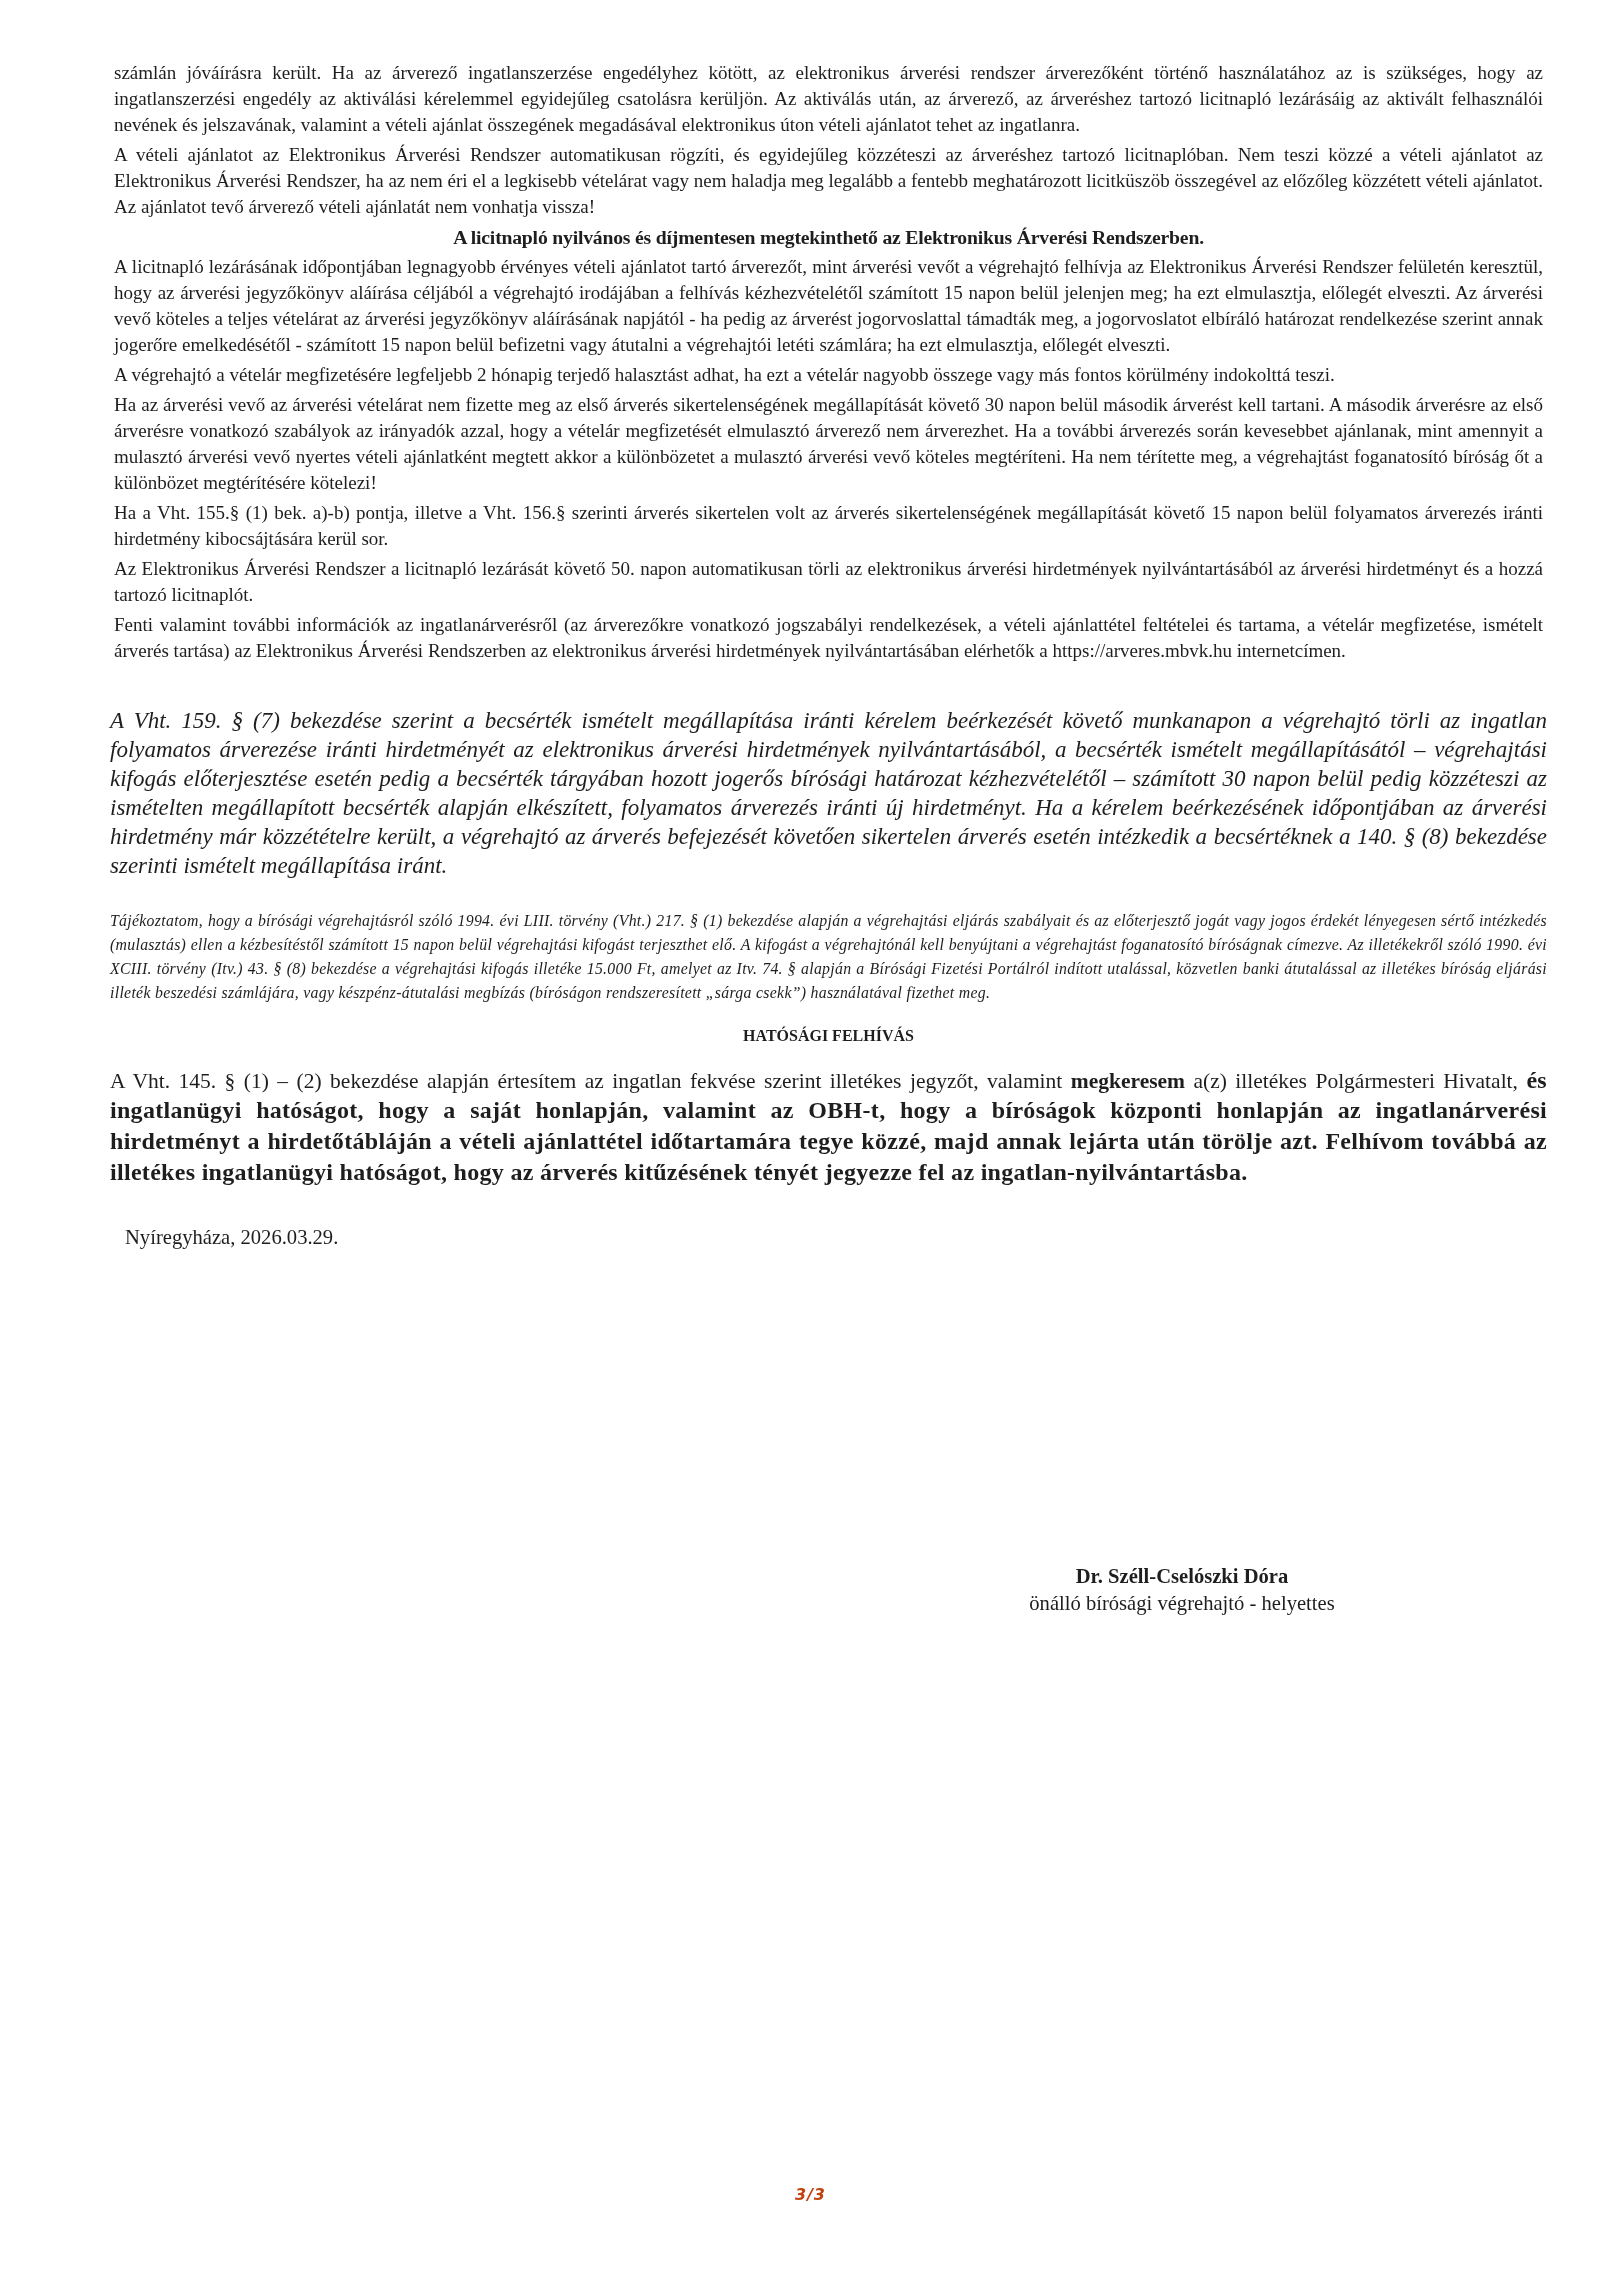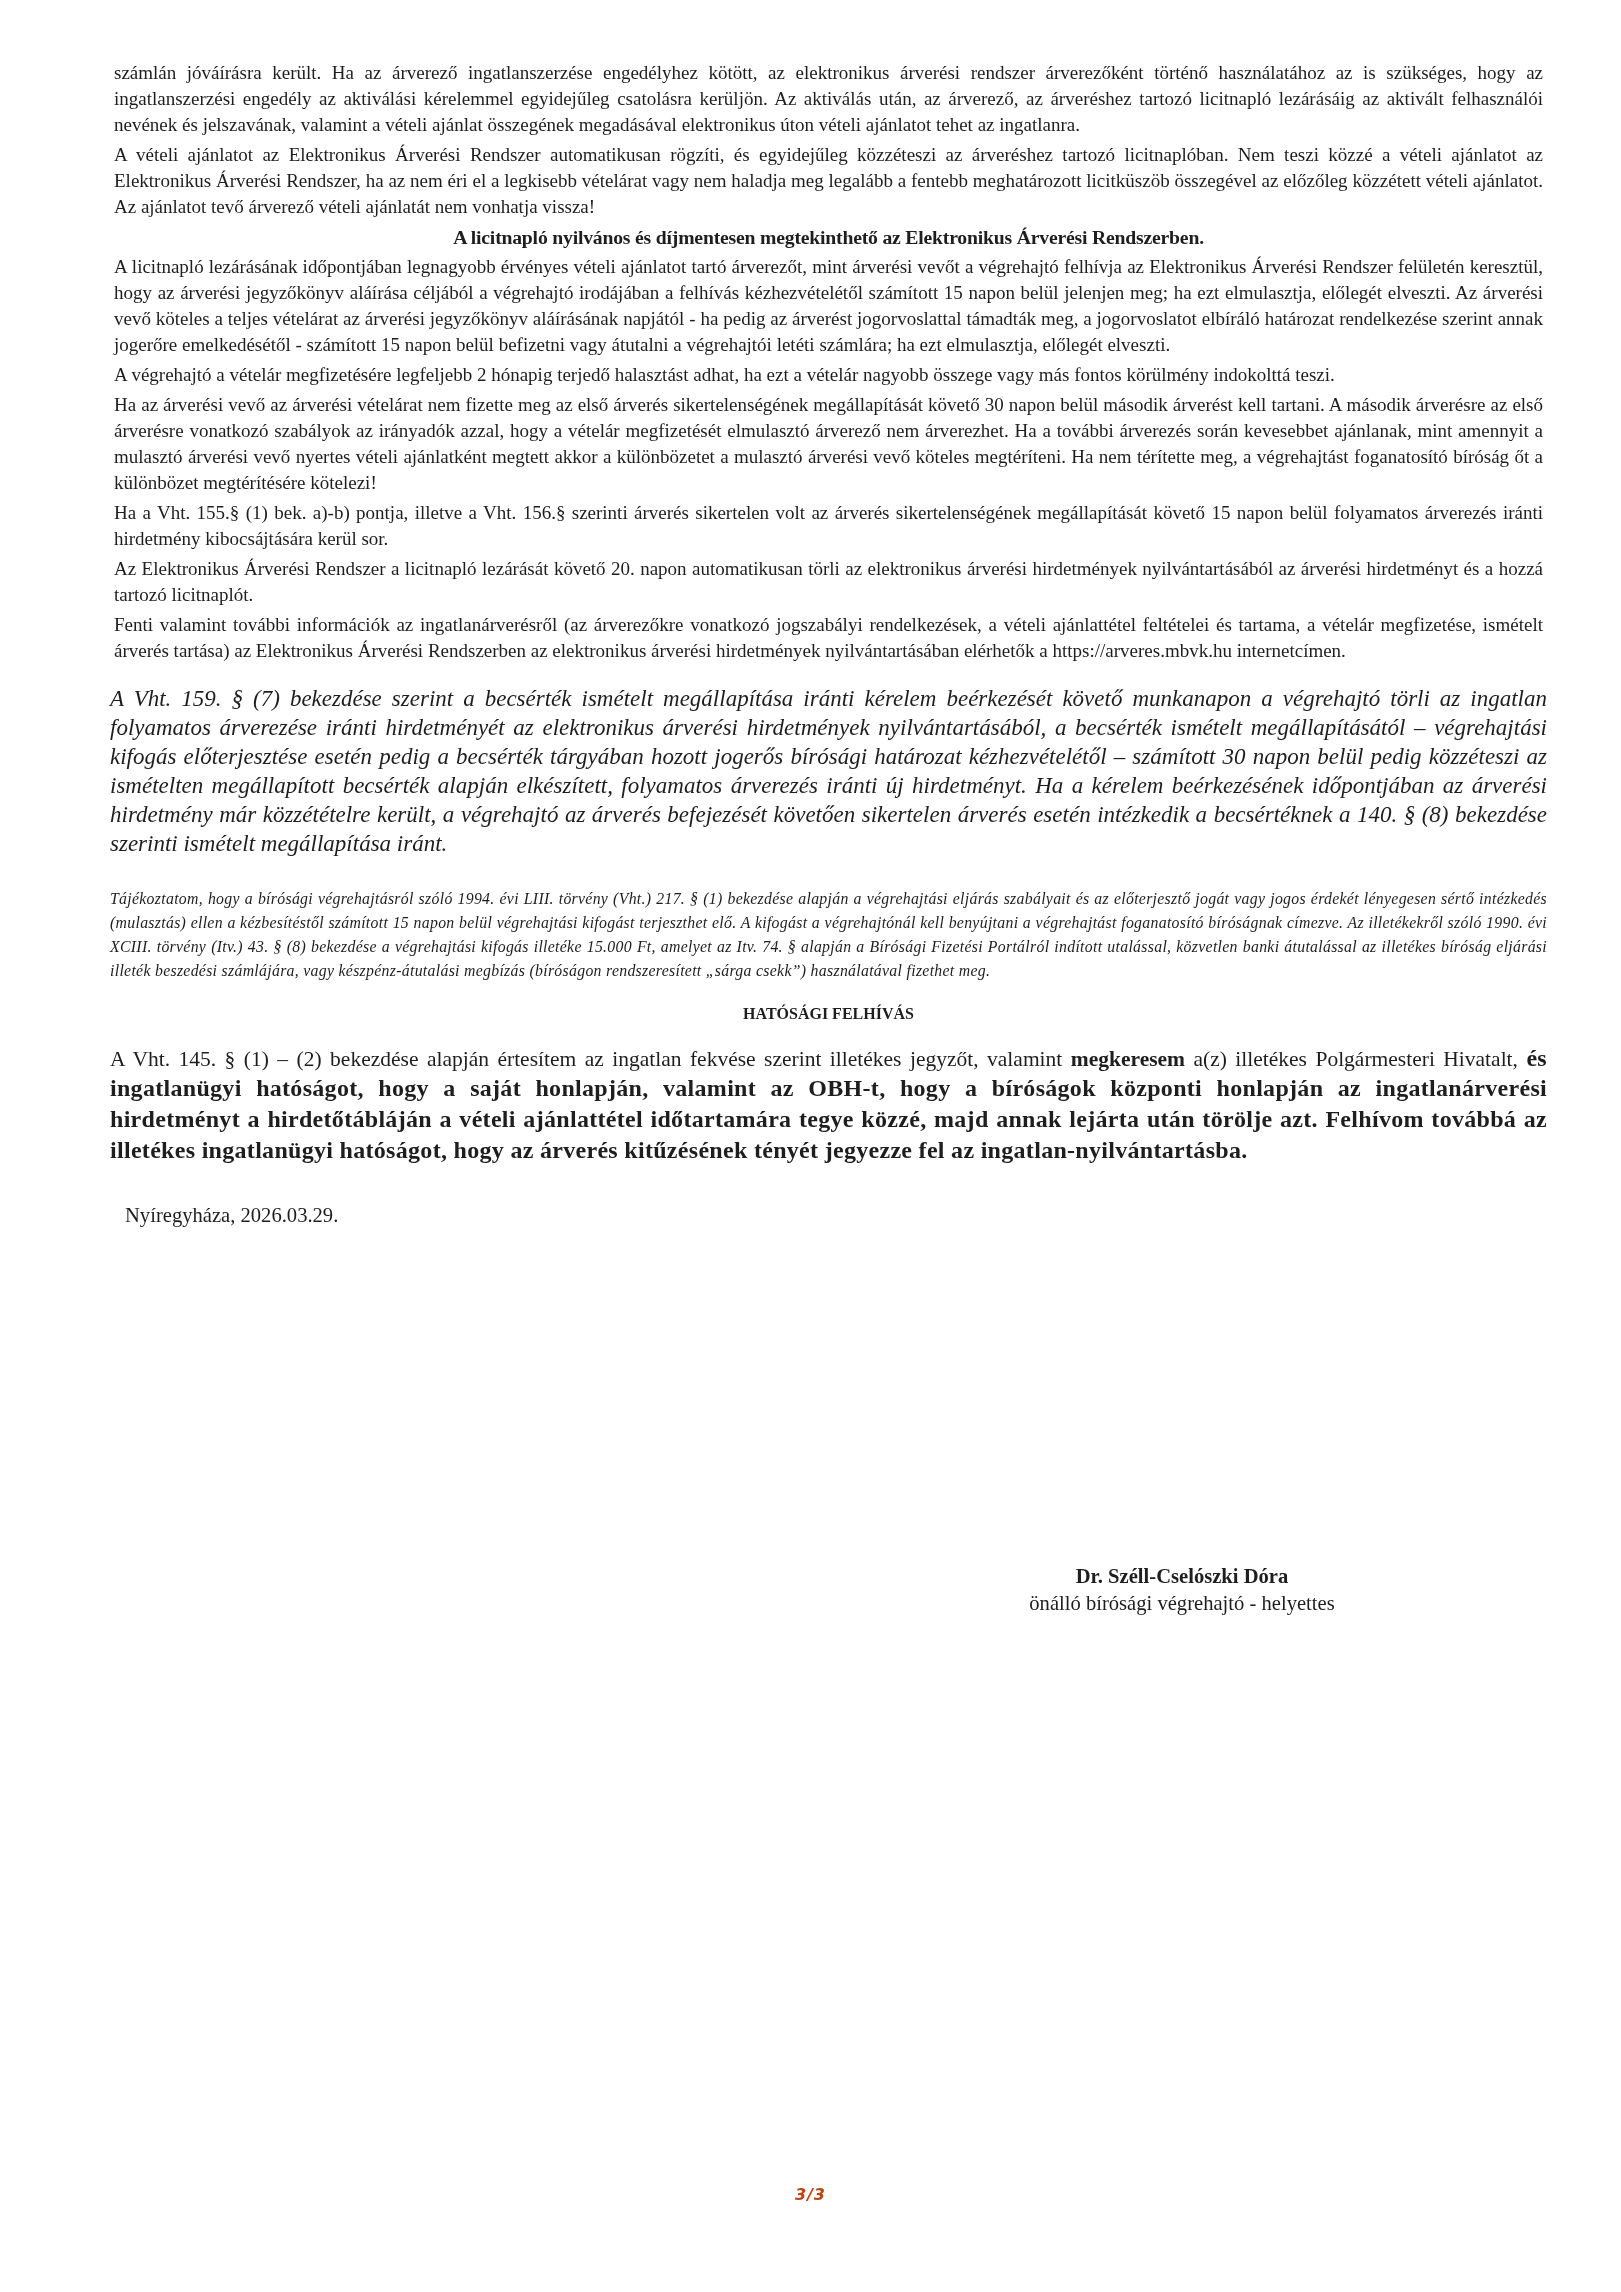--- a/index.html
+++ b/index.html
@@ -1,20 +1,20 @@
 <!DOCTYPE html>
 <html style="font-size:14.3px"><head>
 <meta charset="utf-8">
 <style>
   html, body { margin: 0; padding: 0; background: #ffffff; }
   body { width: 1621px; height: 2293px; position: relative; overflow: hidden; color: #1e1e1e; }
   .page { position: absolute; left: 110px; top: 56px; width: 1437px; font-family: "Liberation Serif", serif; }
   .p { font-size: 19px; line-height: 26px; text-align: justify; margin: 4px; }
   .center-bold { font-size: 19.7px; line-height: 26px; font-weight: bold; text-align: center; margin: 0; letter-spacing: -0.2px; }
-  .italic-block { margin-top: 20px; font-size: 23px; line-height: 29px; font-style: italic; text-align: justify; }
+  .italic-block { margin-top: 42px; font-size: 23px; line-height: 29px; font-style: italic; text-align: justify; }
   .small-italic { margin-top: 29px; font-size: 15.8px; line-height: 24px; font-style: italic; text-align: justify; letter-spacing: 0.3px; }
   .heading2 { margin-top: 5.4px; font-size: 16px; line-height: 29px; font-weight: bold; text-align: center; }
   .final { font-size: 21.5px; line-height: 29.6px; text-align: justify; margin: 0; }
   .final b { font-weight: bold; }
   .final .big { font-size: 24px; font-weight: bold; letter-spacing: 0.3px; }
   .place-date { margin-top: 36px; margin-left: 15px; font-size: 20.6px; line-height: 27px; }
   .sig { position: absolute; left: 976px; width: 412px; text-align: center; font-size: 20.6px; line-height: 27px; }
   .sig .name { font-weight: bold; }
   .pagenum { position: absolute; left: 0; width: 1621px; top: 2185px; text-align: center; font-family: "DejaVu Sans", sans-serif; font-weight: bold; font-size: 16px; color: #c2410c; letter-spacing: 0.9px; font-style: italic; }
 </style>
@@ -22,21 +22,21 @@
 <body>
 
 <div class="page">
   <p class="p">számlán jóváírásra került. Ha az árverező ingatlanszerzése engedélyhez kötött, az elektronikus árverési rendszer árverezőként történő használatához az is szükséges, hogy az ingatlanszerzési engedély az aktiválási kérelemmel egyidejűleg csatolásra kerüljön. Az aktiválás után, az árverező, az árveréshez tartozó licitnapló lezárásáig az aktivált felhasználói nevének és jelszavának, valamint a vételi ajánlat összegének megadásával elektronikus úton vételi ajánlatot tehet az ingatlanra.</p>
   <p class="p">A vételi ajánlatot az Elektronikus Árverési Rendszer automatikusan rögzíti, és egyidejűleg közzéteszi az árveréshez tartozó licitnaplóban. Nem teszi közzé a vételi ajánlatot az Elektronikus Árverési Rendszer, ha az nem éri el a legkisebb vételárat vagy nem haladja meg legalább a fentebb meghatározott licitküszöb összegével az előzőleg közzétett vételi ajánlatot. Az ajánlatot tevő árverező vételi ajánlatát nem vonhatja vissza!</p>
   <p class="center-bold">A licitnapló nyilvános és díjmentesen megtekinthető az Elektronikus Árverési Rendszerben.</p>
   <p class="p">A licitnapló lezárásának időpontjában legnagyobb érvényes vételi ajánlatot tartó árverezőt, mint árverési vevőt a végrehajtó felhívja az Elektronikus Árverési Rendszer felületén keresztül, hogy az árverési jegyzőkönyv aláírása céljából a végrehajtó irodájában a felhívás kézhezvételétől számított 15 napon belül jelenjen meg; ha ezt elmulasztja, előlegét elveszti. Az árverési vevő köteles a teljes vételárat az árverési jegyzőkönyv aláírásának napjától - ha pedig az árverést jogorvoslattal támadták meg, a jogorvoslatot elbíráló határozat rendelkezése szerint annak jogerőre emelkedésétől - számított 15 napon belül befizetni vagy átutalni a végrehajtói letéti számlára; ha ezt elmulasztja, előlegét elveszti.</p>
   <p class="p">A végrehajtó a vételár megfizetésére legfeljebb 2 hónapig terjedő halasztást adhat, ha ezt a vételár nagyobb összege vagy más fontos körülmény indokolttá teszi.</p>
   <p class="p">Ha az árverési vevő az árverési vételárat nem fizette meg az első árverés sikertelenségének megállapítását követő 30 napon belül második árverést kell tartani. A második árverésre az első árverésre vonatkozó szabályok az irányadók azzal, hogy a vételár megfizetését elmulasztó árverező nem árverezhet. Ha a további árverezés során kevesebbet ajánlanak, mint amennyit a mulasztó árverési vevő nyertes vételi ajánlatként megtett akkor a különbözetet a mulasztó árverési vevő köteles megtéríteni. Ha nem térítette meg, a végrehajtást foganatosító bíróság őt a különbözet megtérítésére kötelezi!</p>
   <p class="p">Ha a Vht. 155.§ (1) bek. a)-b) pontja, illetve a Vht. 156.§ szerinti árverés sikertelen volt az árverés sikertelenségének megállapítását követő 15 napon belül folyamatos árverezés iránti hirdetmény kibocsájtására kerül sor.</p>
-  <p class="p">Az Elektronikus Árverési Rendszer a licitnapló lezárását követő 20. napon automatikusan törli az elektronikus árverési hirdetmények nyilvántartásából az árverési hirdetményt és a hozzá tartozó licitnaplót.</p>
+  <p class="p">Az Elektronikus Árverési Rendszer a licitnapló lezárását követő 50. napon automatikusan törli az elektronikus árverési hirdetmények nyilvántartásából az árverési hirdetményt és a hozzá tartozó licitnaplót.</p>
   <p class="p">Fenti valamint további információk az ingatlanárverésről (az árverezőkre vonatkozó jogszabályi rendelkezések, a vételi ajánlattétel feltételei és tartama, a vételár megfizetése, ismételt árverés tartása) az Elektronikus Árverési Rendszerben az elektronikus árverési hirdetmények nyilvántartásában elérhetők a https://arveres.mbvk.hu internetcímen.</p>
 
   <p class="italic-block">A Vht. 159. § (7) bekezdése szerint a becsérték ismételt megállapítása iránti kérelem beérkezését követő munkanapon a végrehajtó törli az ingatlan folyamatos árverezése iránti hirdetményét az elektronikus árverési hirdetmények nyilvántartásából, a becsérték ismételt megállapításától – végrehajtási kifogás előterjesztése esetén pedig a becsérték tárgyában hozott jogerős bírósági határozat kézhezvételétől – számított 30 napon belül pedig közzéteszi az ismételten megállapított becsérték alapján elkészített, folyamatos árverezés iránti új hirdetményt. Ha a kérelem beérkezésének időpontjában az árverési hirdetmény már közzétételre került, a végrehajtó az árverés befejezését követően sikertelen árverés esetén intézkedik a becsértéknek a 140. § (8) bekezdése szerinti ismételt megállapítása iránt.</p>
 
   <p class="small-italic">Tájékoztatom, hogy a bírósági végrehajtásról szóló 1994. évi LIII. törvény (Vht.) 217. § (1) bekezdése alapján a végrehajtási eljárás szabályait és az előterjesztő jogát vagy jogos érdekét lényegesen sértő intézkedés (mulasztás) ellen a kézbesítéstől számított 15 napon belül végrehajtási kifogást terjeszthet elő. A kifogást a végrehajtónál kell benyújtani a végrehajtást foganatosító bíróságnak címezve. Az illetékekről szóló 1990. évi XCIII. törvény (Itv.) 43. § (8) bekezdése a végrehajtási kifogás illetéke 15.000 Ft, amelyet az Itv. 74. § alapján a Bírósági Fizetési Portálról indított utalással, közvetlen banki átutalással az illetékes bíróság eljárási illeték beszedési számlájára, vagy készpénz-átutalási megbízás (bíróságon rendszeresített „sárga csekk”) használatával fizethet meg.</p>
 
   <p class="heading2">HATÓSÁGI FELHÍVÁS</p>
   <p class="final"><span>A Vht. 145. § (1) – (2) bekezdése alapján értesítem az ingatlan fekvése szerint illetékes jegyzőt, valamint </span><b>megkeresem</b><span> a(z)  illetékes Polgármesteri Hivatalt, </span><span class="big">és ingatlanügyi hatóságot, hogy a saját honlapján, valamint az OBH-t, hogy a bíróságok központi honlapján az ingatlanárverési hirdetményt a hirdetőtábláján a vételi ajánlattétel időtartamára tegye közzé, majd annak lejárta után törölje azt. Felhívom továbbá az illetékes ingatlanügyi hatóságot, hogy az árverés kitűzésének tényét jegyezze fel az ingatlan-nyilvántartásba.</span></p>
 
   <p class="place-date">Nyíregyháza, 2026.03.29.</p>

